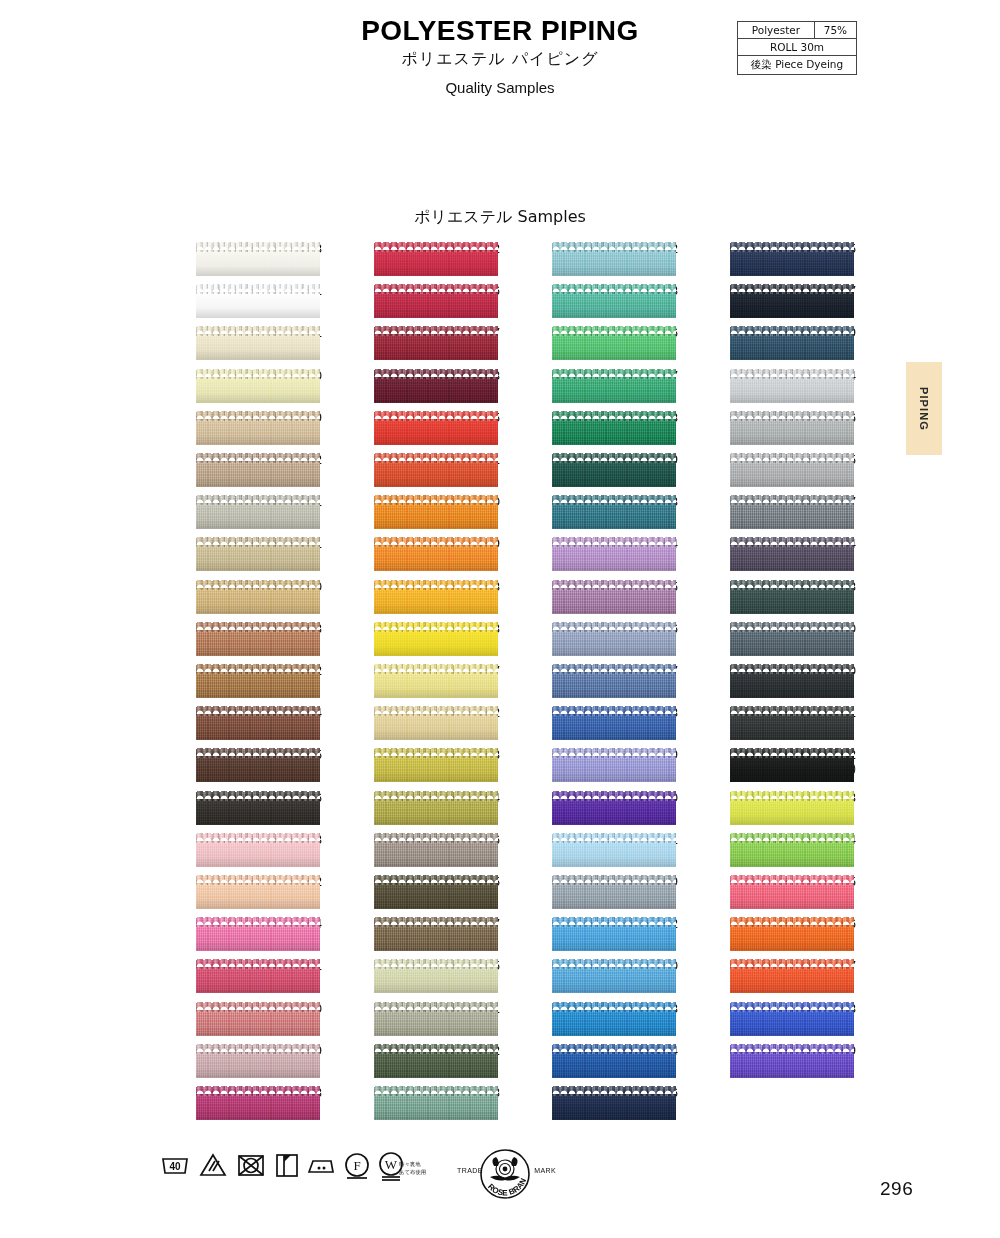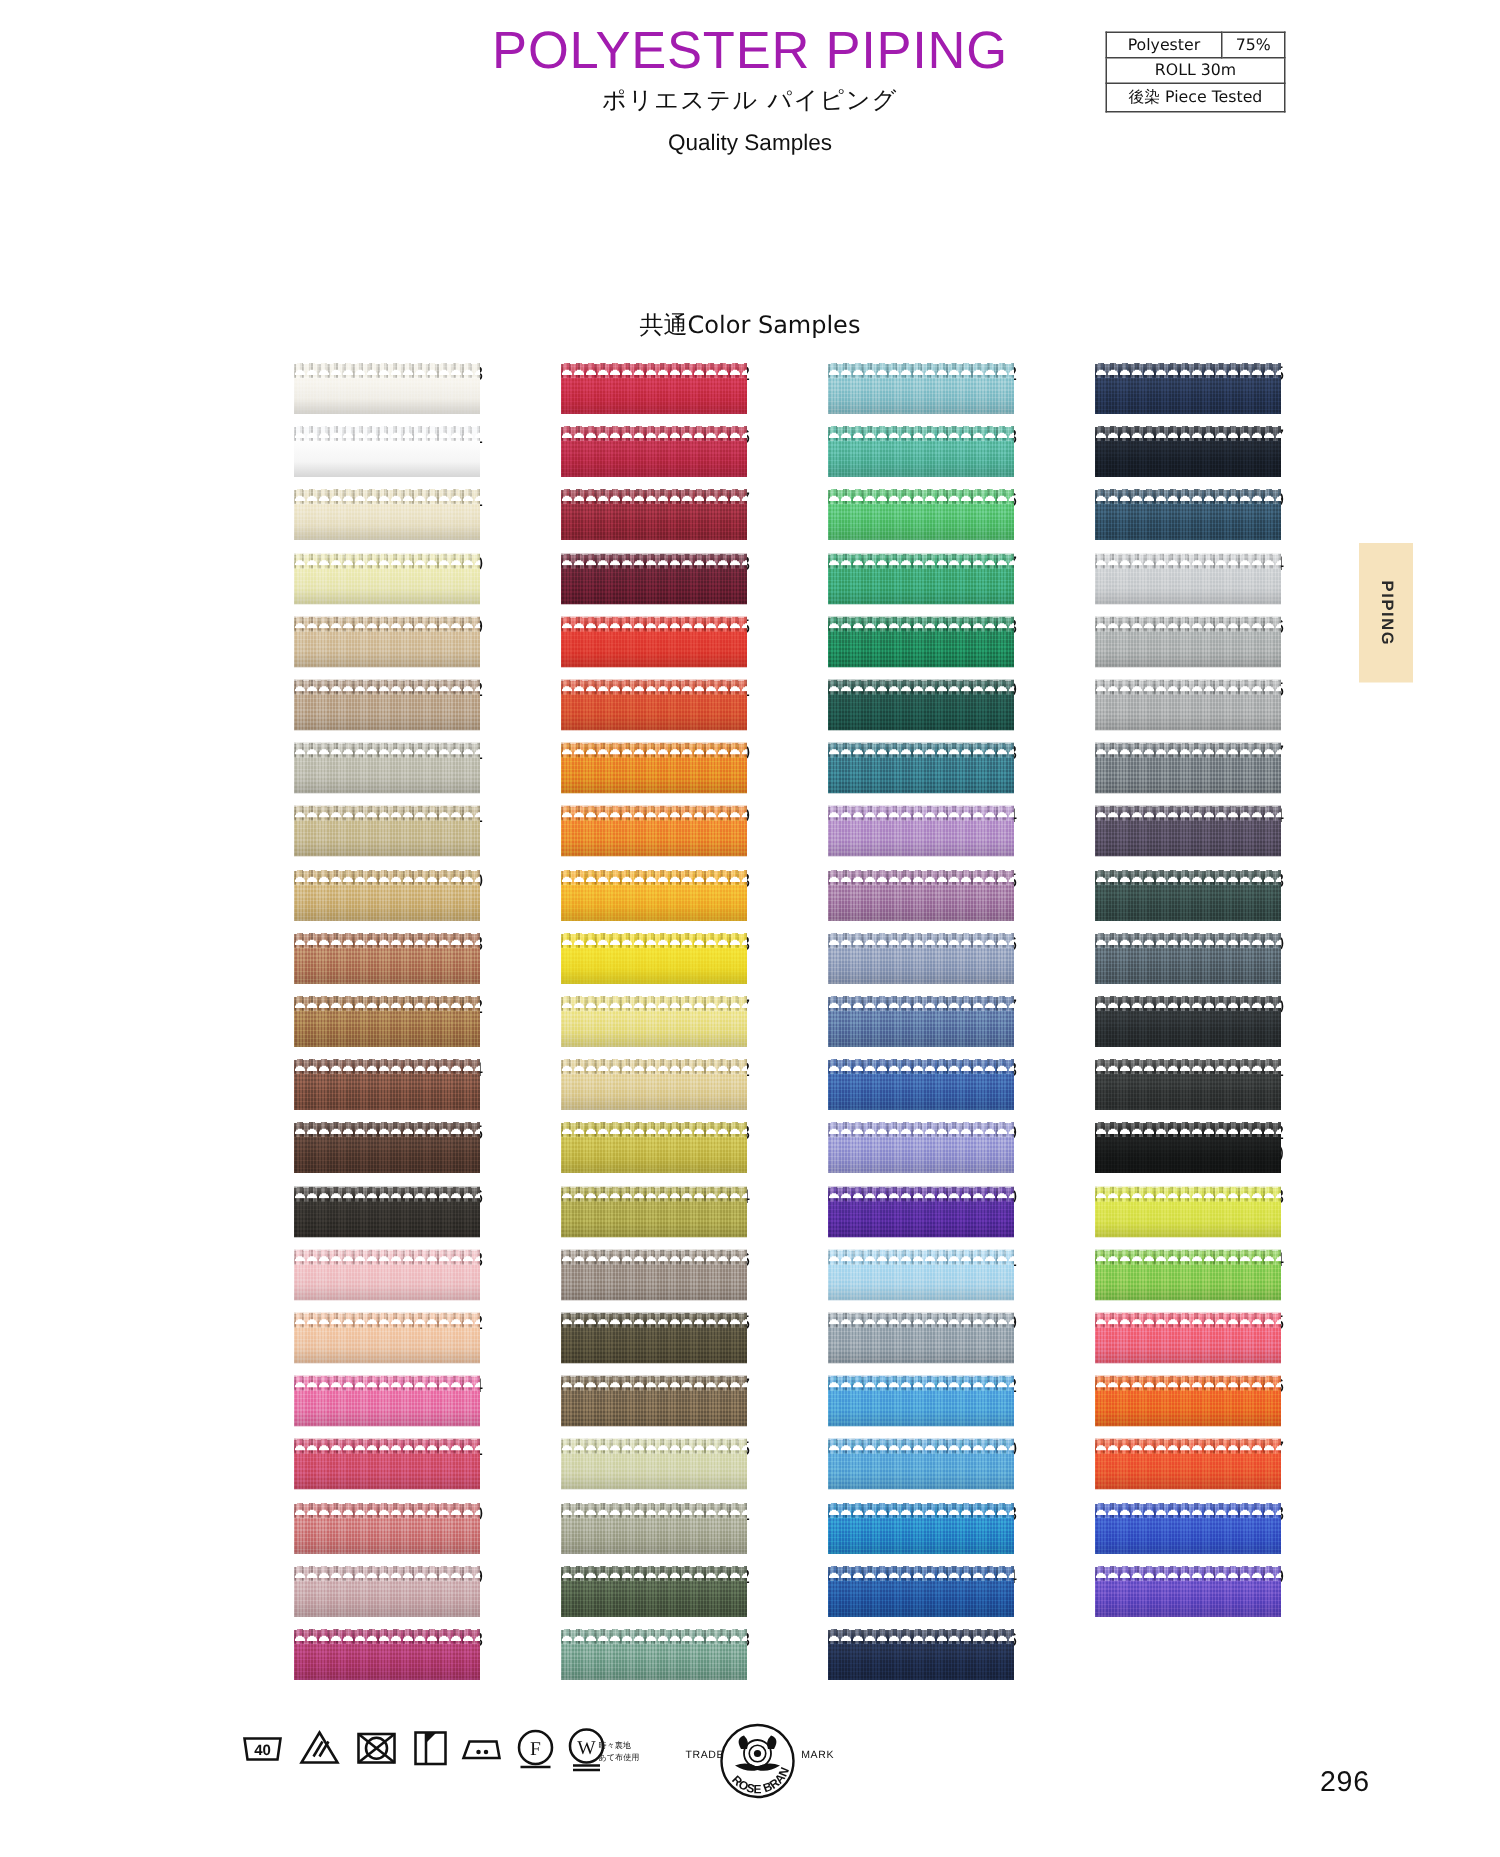--- a/index.html
+++ b/index.html
@@ -42,21 +42,21 @@
       transparent 240deg 252deg,#e8c45f 252deg 258deg,transparent 258deg 270deg,
       #e8c45f 270deg 276deg,transparent 276deg 288deg,#e8c45f 288deg 294deg,
       transparent 294deg 306deg,#e8c45f 306deg 312deg,transparent 312deg 324deg,
       #e8c45f 324deg 330deg,transparent 330deg 342deg,#e8c45f 342deg 348deg,
       transparent 348deg 360deg);
     -webkit-mask:radial-gradient(circle,transparent 0 42%,#000 46%);
             mask:radial-gradient(circle,transparent 0 42%,#000 46%);
   }
 
   #title-block{position:absolute;left:300px;top:16px;width:400px;text-align:center;}
-  #title-main{font-size:35px;letter-spacing:.5px;color:#a21caf;line-height:1.05;font-weight:400;}
+  #title-main{font-size:28px;letter-spacing:.5px;color:#000000;line-height:1.05;font-weight:700;}
   #title-jp{font-size:16px;color:#111;margin-top:4px;letter-spacing:1px;
             font-family:"DejaVu Sans",sans-serif;}
   #title-sub{font-size:15px;color:#111;margin-top:9px;}
 
   #spec-table{
     position:absolute;left:737px;top:21px;width:120px;
     border-collapse:collapse;font-size:10.5px;
   }
   #spec-table td{
     border:1px solid #444;padding:2px 3px;text-align:center;color:#111;
@@ -155,30 +155,30 @@
   <table id="spec-table">
     <tbody>
         <tr>
           <td>Polyester</td>
           <td>75%</td>
         </tr>
         <tr>
           <td colspan="2">ROLL  30m</td>
         </tr>
         <tr>
-          <td colspan="2">後染  Piece Tested</td>
+          <td colspan="2">後染  Piece Dyeing</td>
         </tr>
       </tbody>
   </table>
 </div>
 
 <div id="quality">
   </div>
 
-<div id="ct-label">共通Color Samples</div>
+<div id="ct-label">ポリエステル Samples</div>
 
 <div id="grid">
     <div class="cell" style="left: 140px; top: 4px; width: 182px; height: 36px;">
       <div class="num">28<span class="alt">（Off）</span></div>
       <div class="swatch" style="width: 124px; height: 34px;">
         <div class="body" style="background: rgb(250, 248, 241); height: 27px;"></div>
         <div class="lip" style="background: rgb(242, 239, 228); height: 9px;"></div>
         <div class="lipwave" style="height: 10px;"></div>
         <div class="tex"></div>
         <div class="shade"></div>

